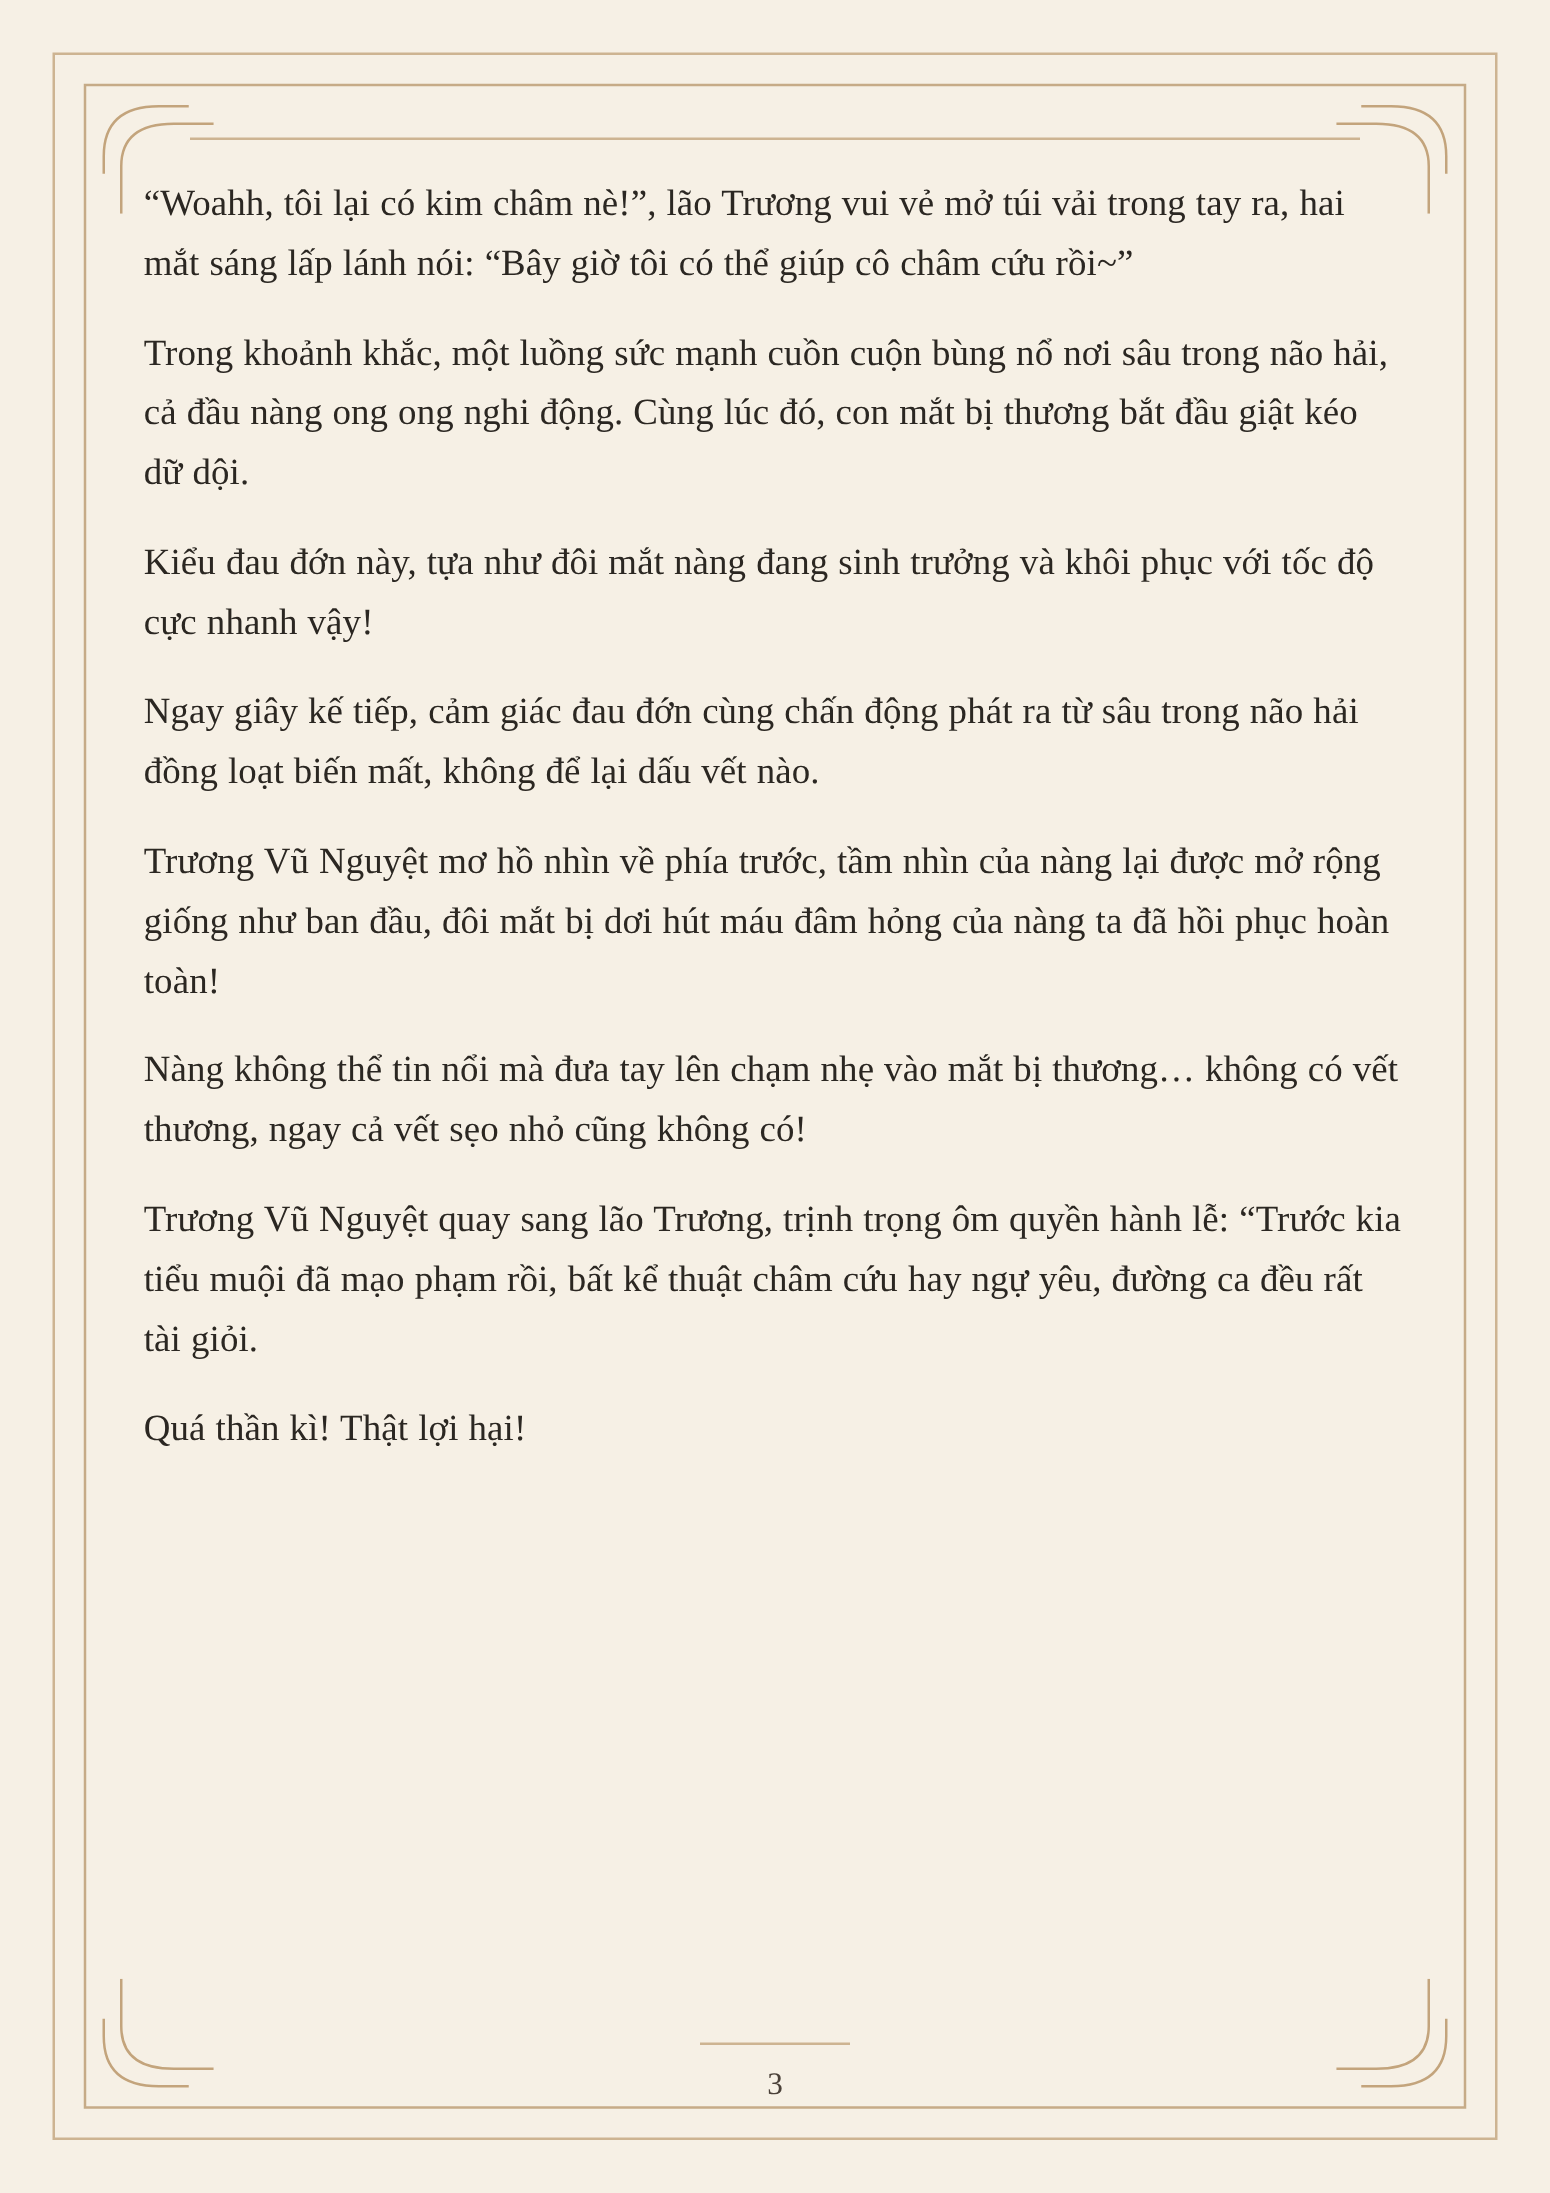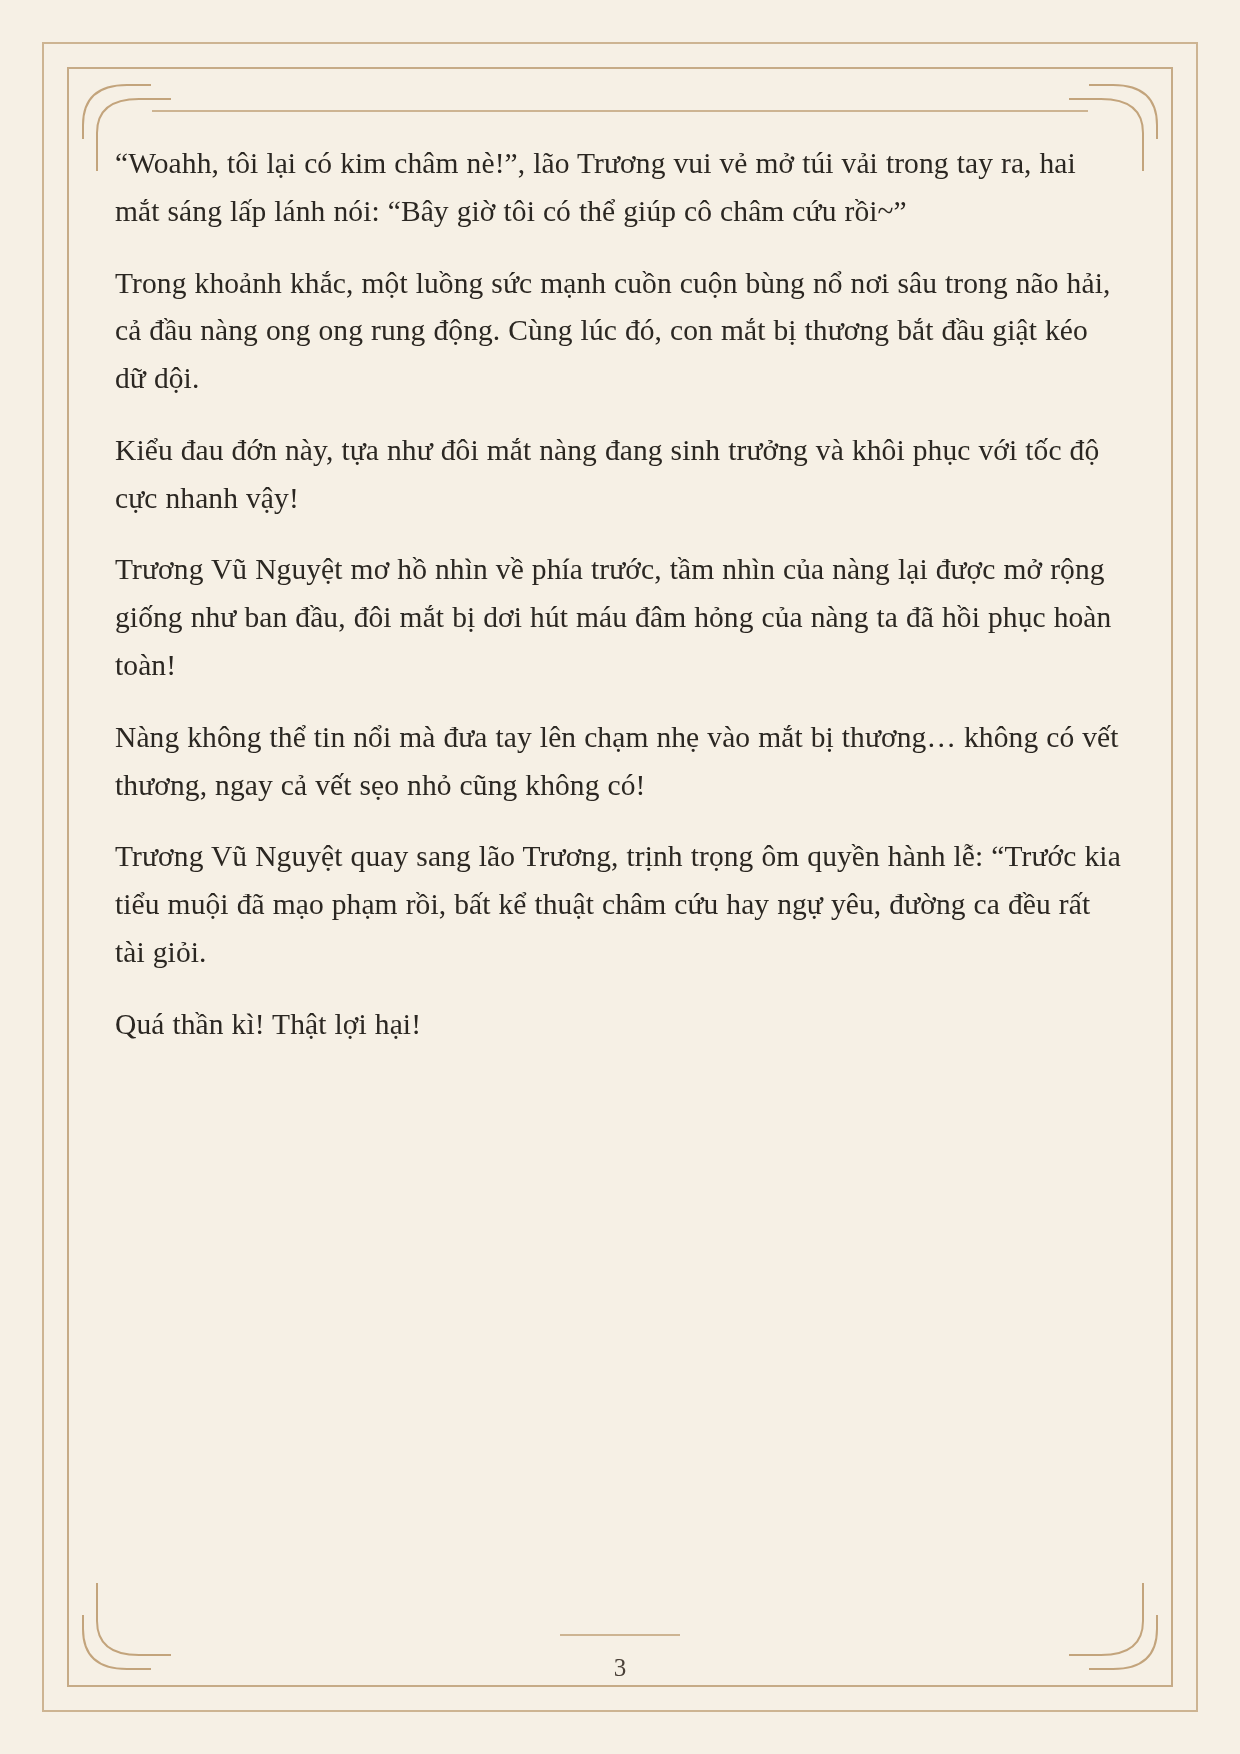--- a/index.html
+++ b/index.html
@@ -133,22 +133,23 @@
     <svg viewBox="0 0 104 104" fill="none" xmlns="http://www.w3.org/2000/svg">
       <path d="M30 104 V66 Q30 32 72 32 H104" stroke="#c3a47c" stroke-width="2" fill="none"></path>
       <path d="M16 72 V58 Q16 18 60 18 H84" stroke="#c3a47c" stroke-width="2" fill="none"></path>
     </svg>
   </div>
 
   <div class="rule-head"></div>
 
   <div class="content">
     <p class="para">“Woahh, tôi lại có kim châm nè!”, lão Trương vui vẻ mở túi vải trong tay ra, hai mắt sáng lấp lánh nói: “Bây giờ tôi có thể giúp cô châm cứu rồi~”</p>
-    <p class="para">Trong khoảnh khắc, một luồng sức mạnh cuồn cuộn bùng nổ nơi sâu trong não hải, cả đầu nàng ong ong rung động. Cùng lúc đó, con mắt bị thương bắt đầu giật kéo dữ dội.</p>
+    <p class="para">Trong khoảnh khắc, một luồng sức mạnh cuồn cuộn bùng nổ nơi sâu trong não hải, cả đầu nàng ong ong nghi động. Cùng lúc đó, con mắt bị thương bắt đầu giật kéo dữ dội.</p>
     <p class="para">Kiểu đau đớn này, tựa như đôi mắt nàng đang sinh trưởng và khôi phục với tốc độ cực nhanh vậy!</p>
+    <p class="para">Ngay giây kế tiếp, cảm giác đau đớn cùng chấn động phát ra từ sâu trong não hải đồng loạt biến mất, không để lại dấu vết nào.</p>
     <p class="para">Trương Vũ Nguyệt mơ hồ nhìn về phía trước, tầm nhìn của nàng lại được mở rộng giống như ban đầu, đôi mắt bị dơi hút máu đâm hỏng của nàng ta đã hồi phục hoàn toàn!</p>
     <p class="para">Nàng không thể tin nổi mà đưa tay lên chạm nhẹ vào mắt bị thương… không có vết thương, ngay cả vết sẹo nhỏ cũng không có!</p>
     <p class="para">Trương Vũ Nguyệt quay sang lão Trương, trịnh trọng ôm quyền hành lễ: “Trước kia tiểu muội đã mạo phạm rồi, bất kể thuật châm cứu hay ngự yêu, đường ca đều rất tài giỏi.</p>
     <p class="para">Quá thần kì! Thật lợi hại!</p>
   </div>
 
   <div class="rule-foot"></div>
   <div class="page-number">3</div>
 
 </div>

